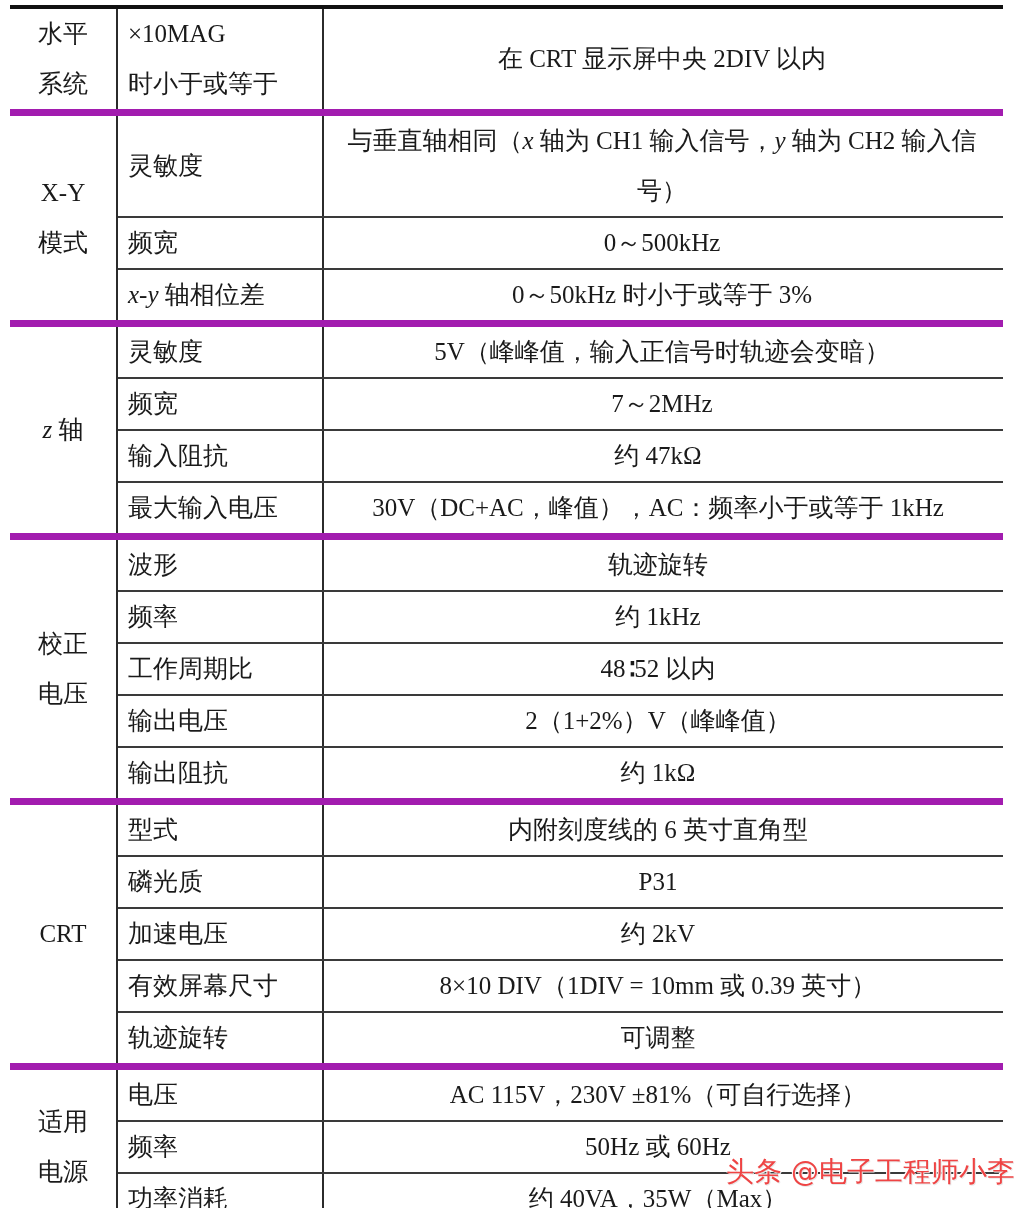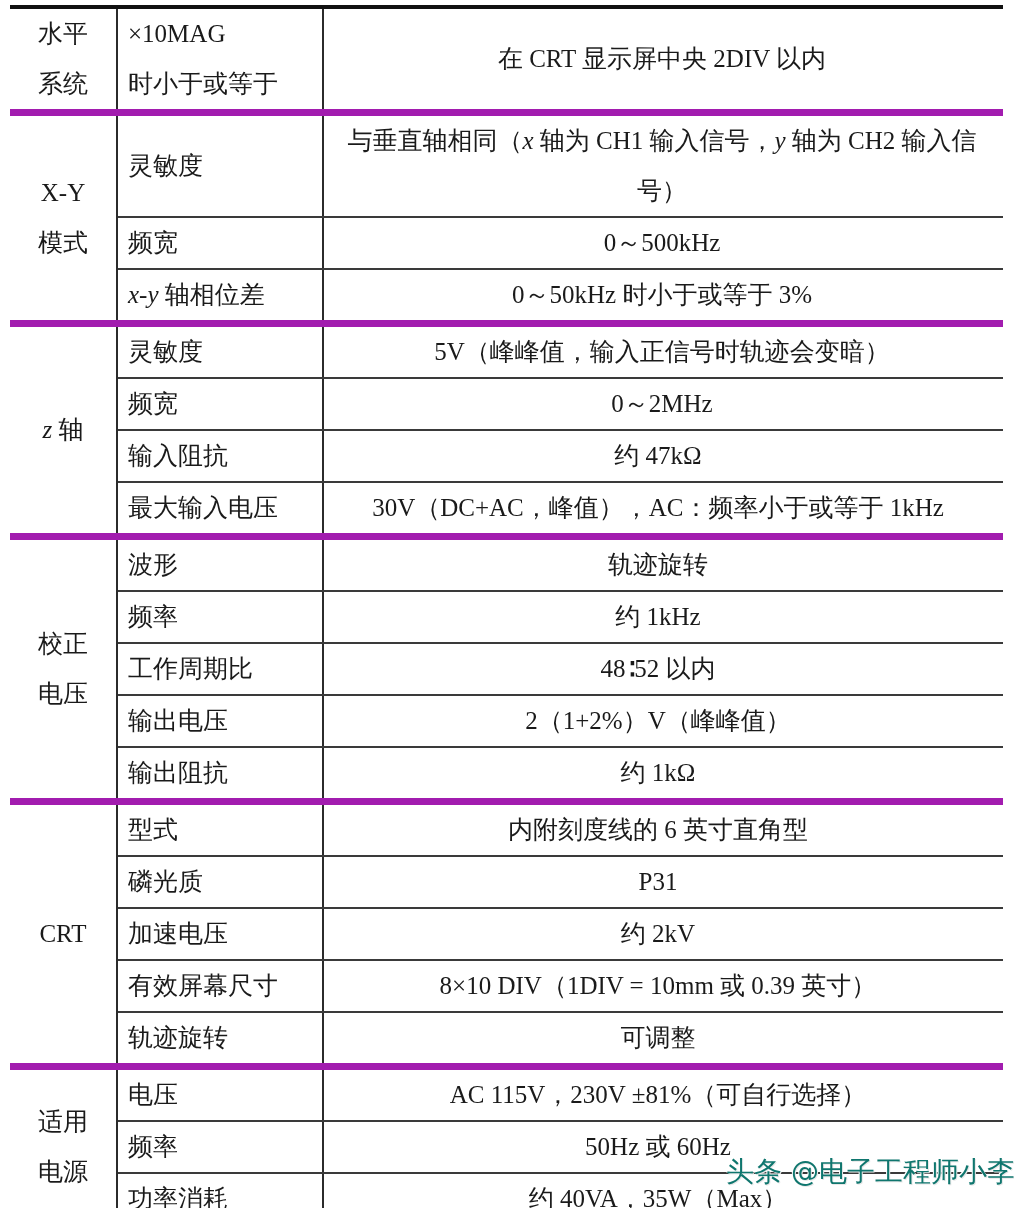--- a/index.html
+++ b/index.html
@@ -75,21 +75,21 @@
     .row-h-103 { height: 99px; }
     .row-h-52 { height: 48px; }
     .it { font-style: italic; }
 
     .watermark {
       position: absolute;
       left: 726px;
       top: 1153px;
       font-family: "DejaVu Sans", "Liberation Sans", sans-serif;
       font-size: 28px;
-      color: #0f766e;
+      color: #ef4444;
       text-shadow: 1px 1px 0 #e8e8e8, -1px -1px 0 #ffffff;
       letter-spacing: 0px;
       white-space: nowrap;
     }
   </style>
 </head>
 <body>
 
 <table class="spec-table">
   <colgroup>
@@ -128,21 +128,21 @@
       <td class="value">0～50kHz 时小于或等于 3%</td>
     </tr>
 
     <tr class="group-start">
       <td class="group-cell" rowspan="4"><span class="it">z</span><span> 轴</span></td>
       <td class="param row-h-52">灵敏度</td>
       <td class="value">5V（峰峰值，输入正信号时轨迹会变暗）</td>
     </tr>
     <tr>
       <td class="param row-h-52">频宽</td>
-      <td class="value">0～2MHz</td>
+      <td class="value">7～2MHz</td>
     </tr>
     <tr>
       <td class="param row-h-52">输入阻抗</td>
       <td class="value tight">约 47kΩ</td>
     </tr>
     <tr>
       <td class="param row-h-52">最大输入电压</td>
       <td class="value tight">30V（DC+AC，峰值），AC：频率小于或等于 1kHz</td>
     </tr>
 

